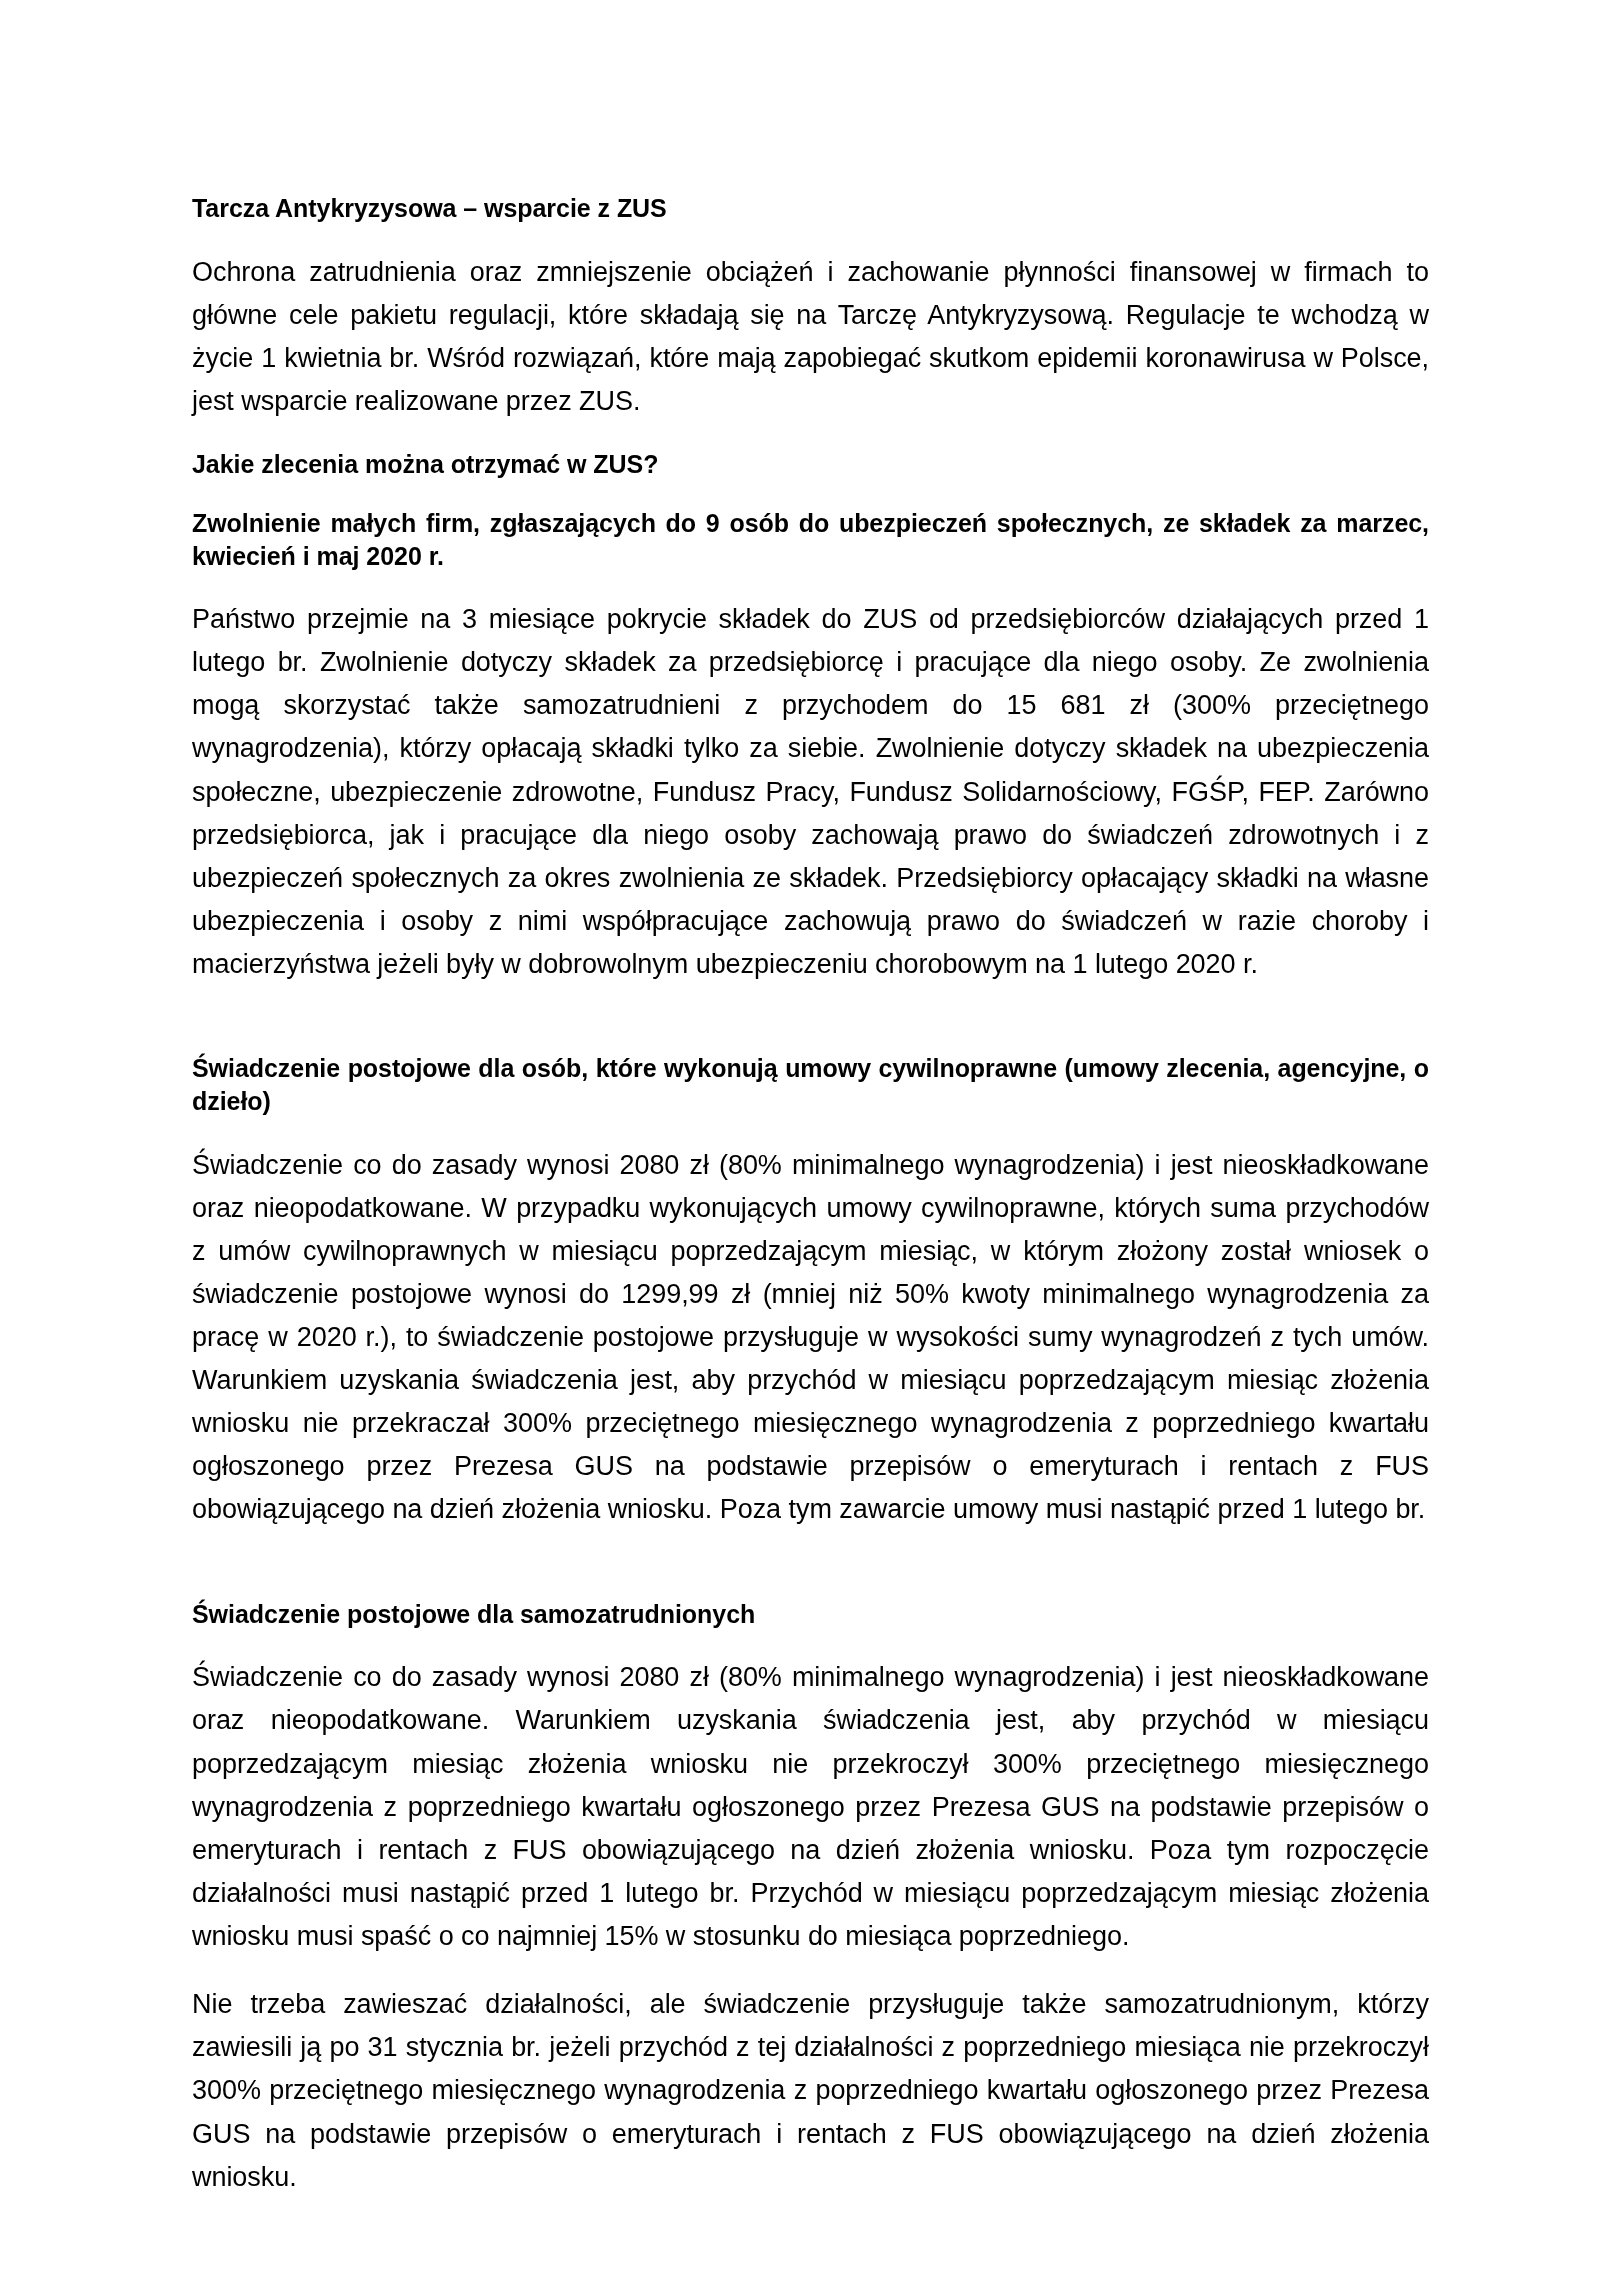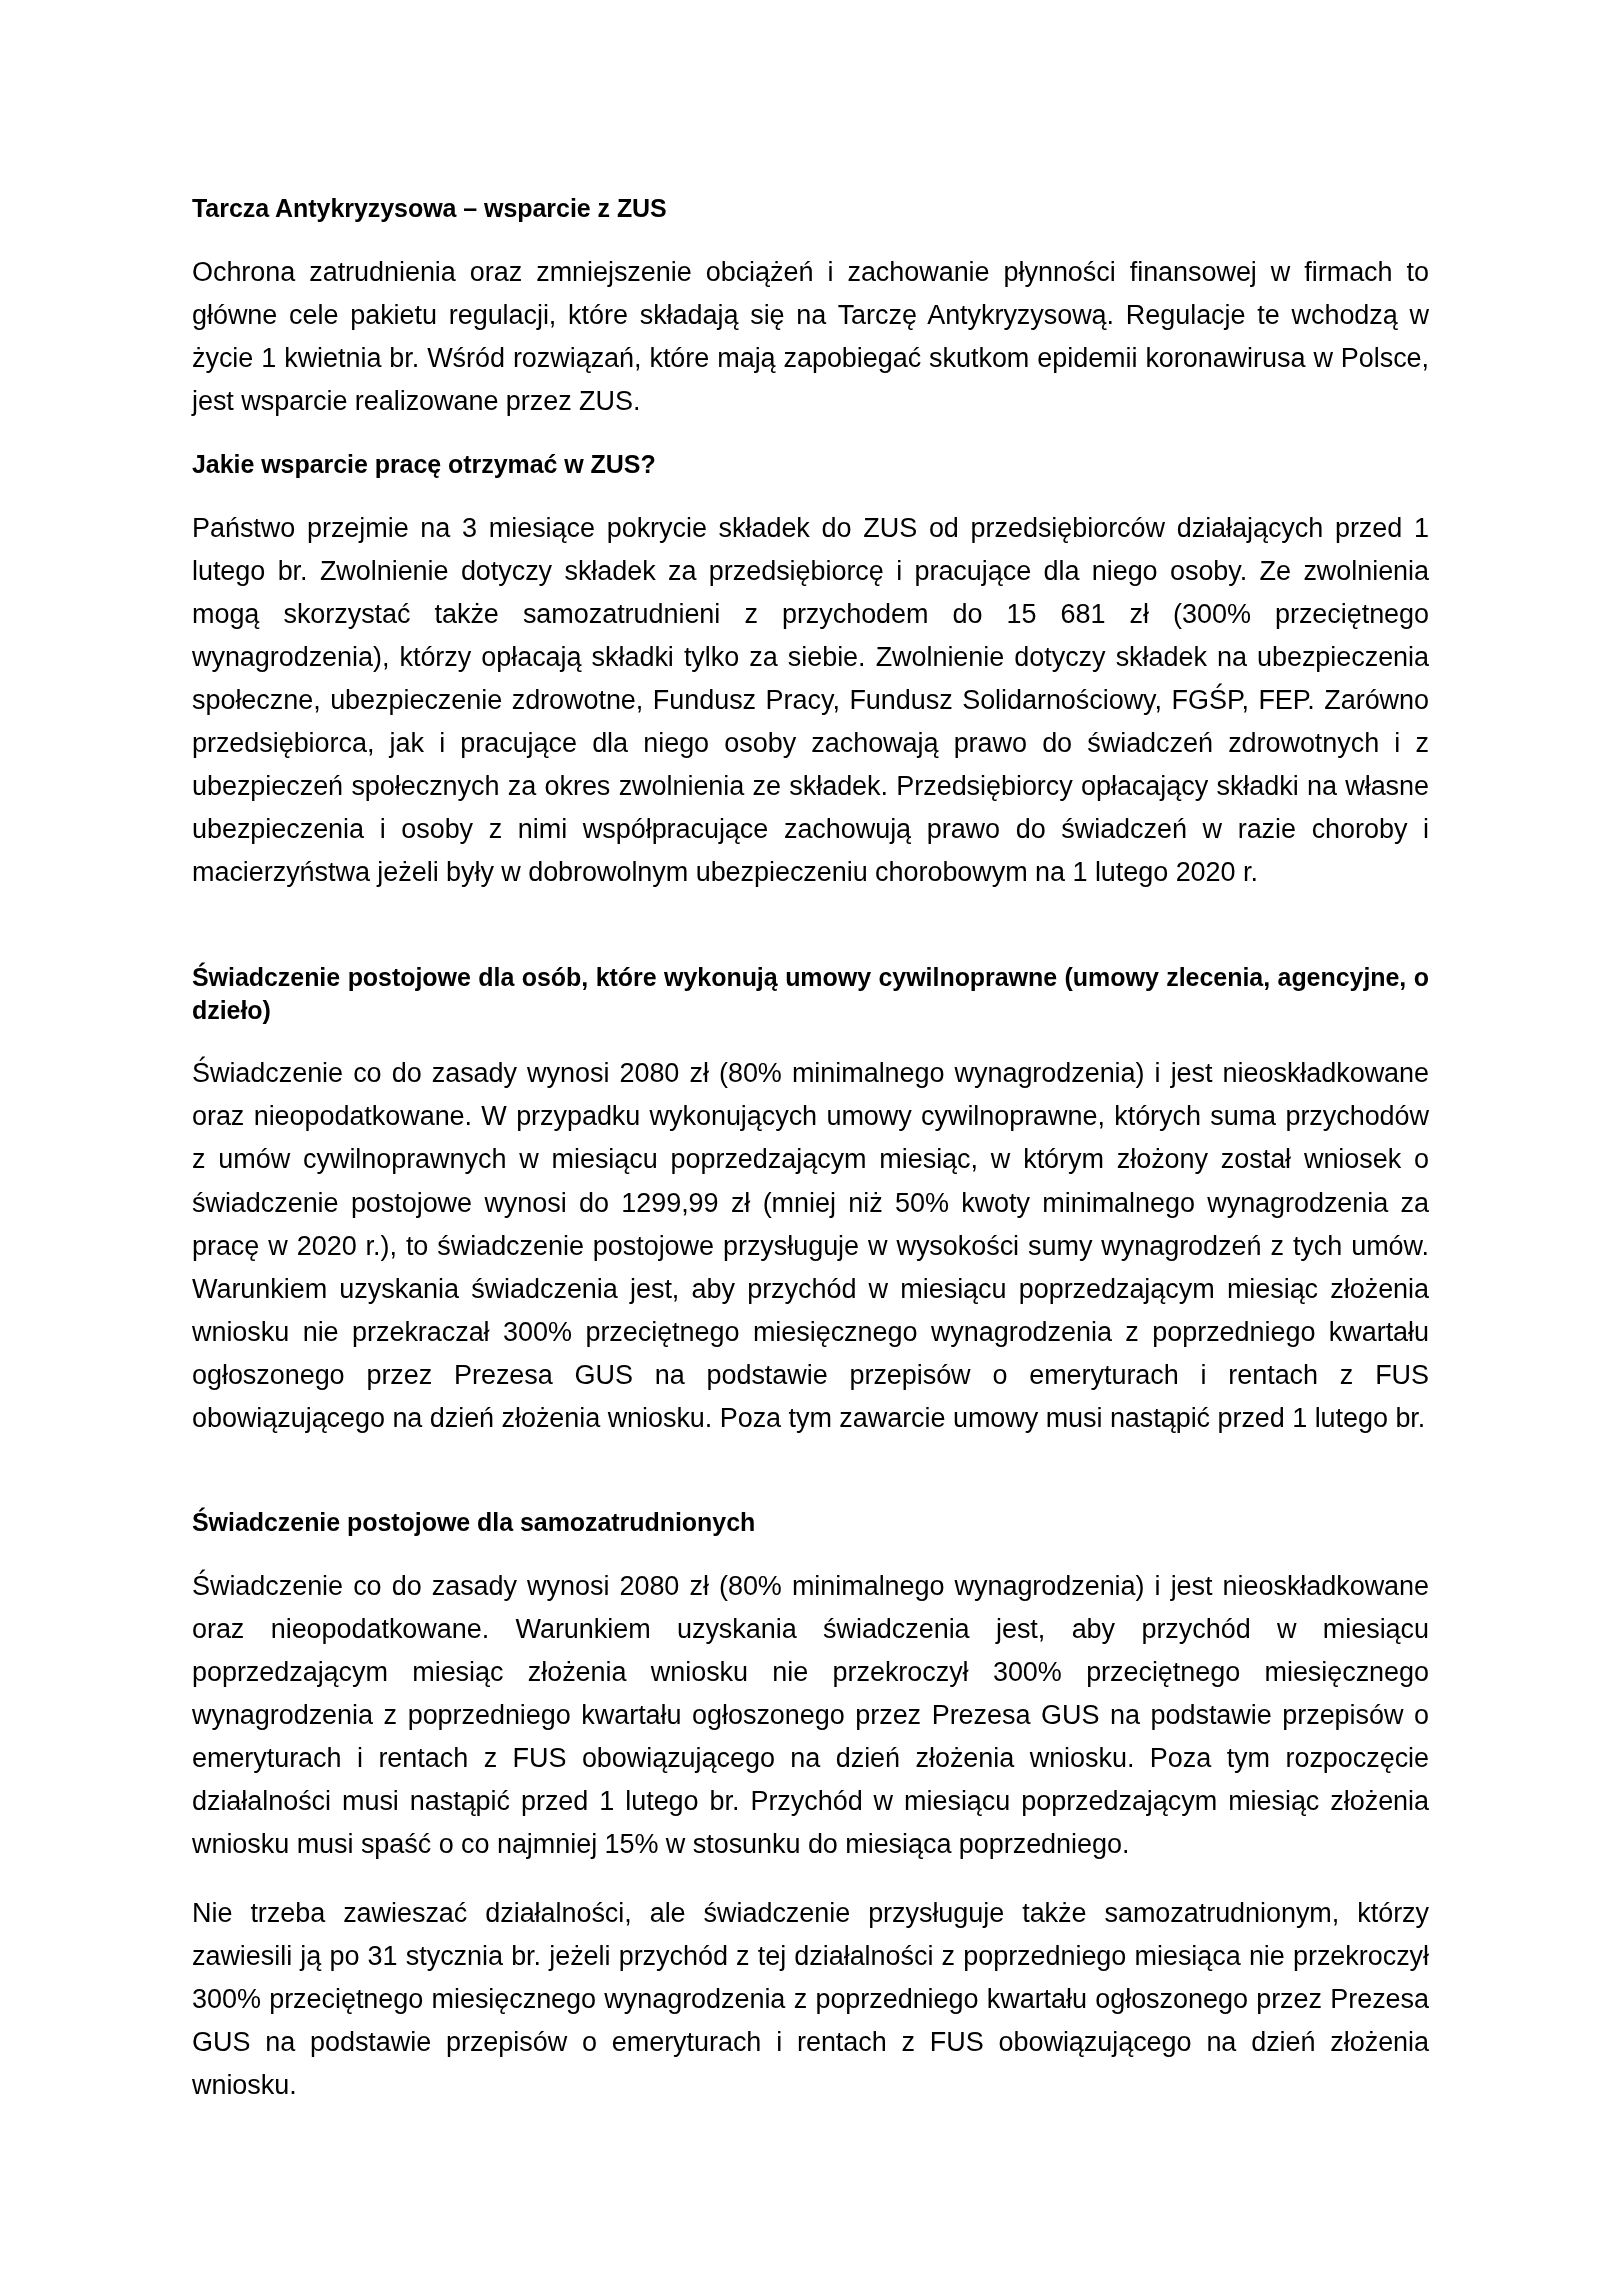--- a/index.html
+++ b/index.html
@@ -57,22 +57,23 @@
 </head>
 <body>
 
 <div class="page">
   <div class="content">
 
     <h1 class="doc-heading">Tarcza Antykryzysowa – wsparcie z ZUS</h1>
 
     <p class="doc-para">Ochrona zatrudnienia oraz zmniejszenie obciążeń i zachowanie płynności finansowej w firmach to główne cele pakietu regulacji, które składają się na Tarczę Antykryzysową. Regulacje te wchodzą w życie 1 kwietnia br. Wśród rozwiązań, które mają zapobiegać skutkom epidemii koronawirusa w Polsce, jest wsparcie realizowane przez ZUS.</p>
 
-    <h2 class="doc-heading">Jakie wsparcie pracę otrzymać w ZUS?</h2>
+    <h2 class="doc-heading">Jakie zlecenia można otrzymać w ZUS?</h2>
 
+    <h2 class="doc-heading heading-wide">Zwolnienie małych firm, zgłaszających do 9 osób do ubezpieczeń społecznych, ze składek za marzec, kwiecień i maj 2020 r.</h2>
 
     <p class="doc-para">Państwo przejmie na 3 miesiące pokrycie składek do ZUS od przedsiębiorców działających przed 1 lutego br. Zwolnienie dotyczy składek za przedsiębiorcę i pracujące dla niego osoby. Ze zwolnienia mogą skorzystać także samozatrudnieni z przychodem do 15 681 zł (300% przeciętnego wynagrodzenia), którzy opłacają składki tylko za siebie. Zwolnienie dotyczy składek na ubezpieczenia społeczne, ubezpieczenie zdrowotne, Fundusz Pracy, Fundusz Solidarnościowy, FGŚP, FEP. Zarówno przedsiębiorca, jak i pracujące dla niego osoby zachowają prawo do świadczeń zdrowotnych i z ubezpieczeń społecznych za okres zwolnienia ze składek. Przedsiębiorcy opłacający składki na własne ubezpieczenia i osoby z nimi współpracujące zachowują prawo do świadczeń w razie choroby i macierzyństwa jeżeli były w dobrowolnym ubezpieczeniu chorobowym na 1 lutego 2020 r.</p>
 
 
     <div class="gap-lg"></div>
 
     <h2 class="doc-heading heading-wide">Świadczenie postojowe dla osób, które wykonują umowy cywilnoprawne (umowy zlecenia, agencyjne, o dzieło)</h2>
 
     <p class="doc-para">Świadczenie co do zasady wynosi 2080 zł (80% minimalnego wynagrodzenia) i jest nieoskładkowane oraz nieopodatkowane. W przypadku wykonujących umowy cywilnoprawne, których suma przychodów z umów cywilnoprawnych w miesiącu poprzedzającym miesiąc, w którym złożony został wniosek o świadczenie postojowe wynosi do 1299,99 zł (mniej niż 50% kwoty minimalnego wynagrodzenia za pracę w 2020 r.), to świadczenie postojowe przysługuje w wysokości sumy wynagrodzeń z tych umów. Warunkiem uzyskania świadczenia jest, aby przychód w miesiącu poprzedzającym miesiąc złożenia wniosku nie przekraczał 300% przeciętnego miesięcznego wynagrodzenia z poprzedniego kwartału ogłoszonego przez Prezesa GUS na podstawie przepisów o emeryturach i rentach z FUS obowiązującego na dzień złożenia wniosku. Poza tym zawarcie umowy musi nastąpić przed 1 lutego br.</p>
 

